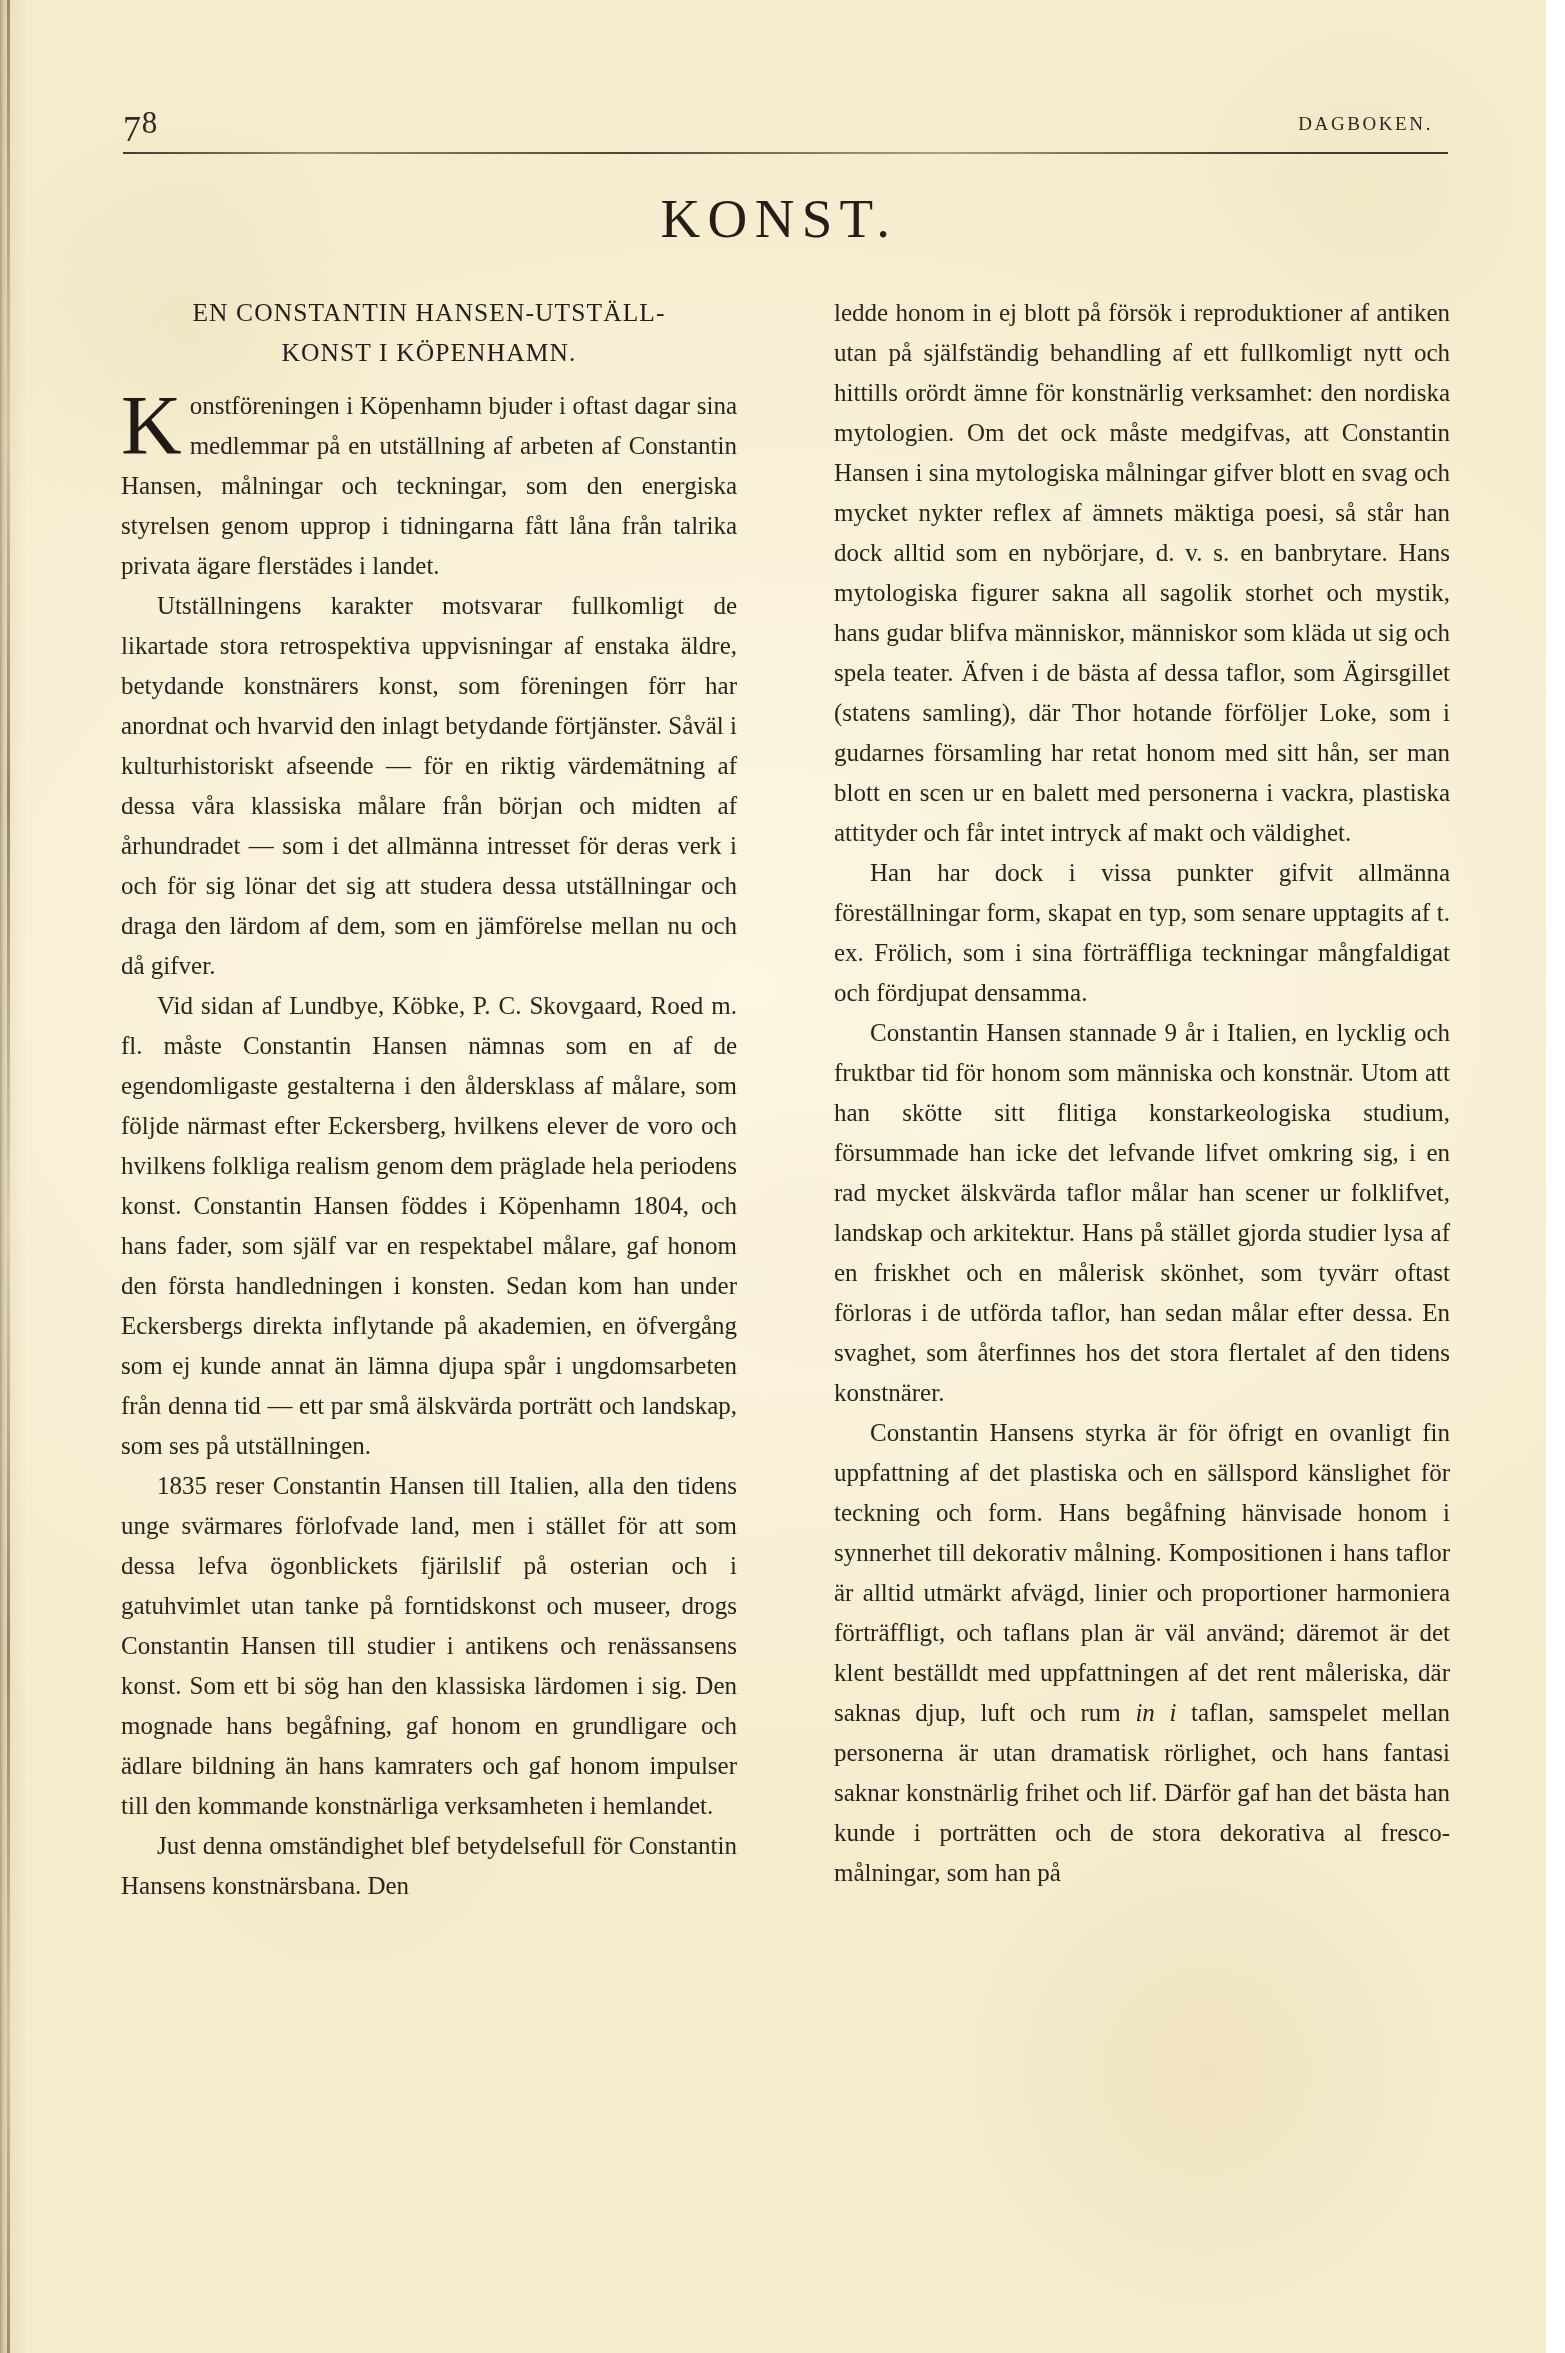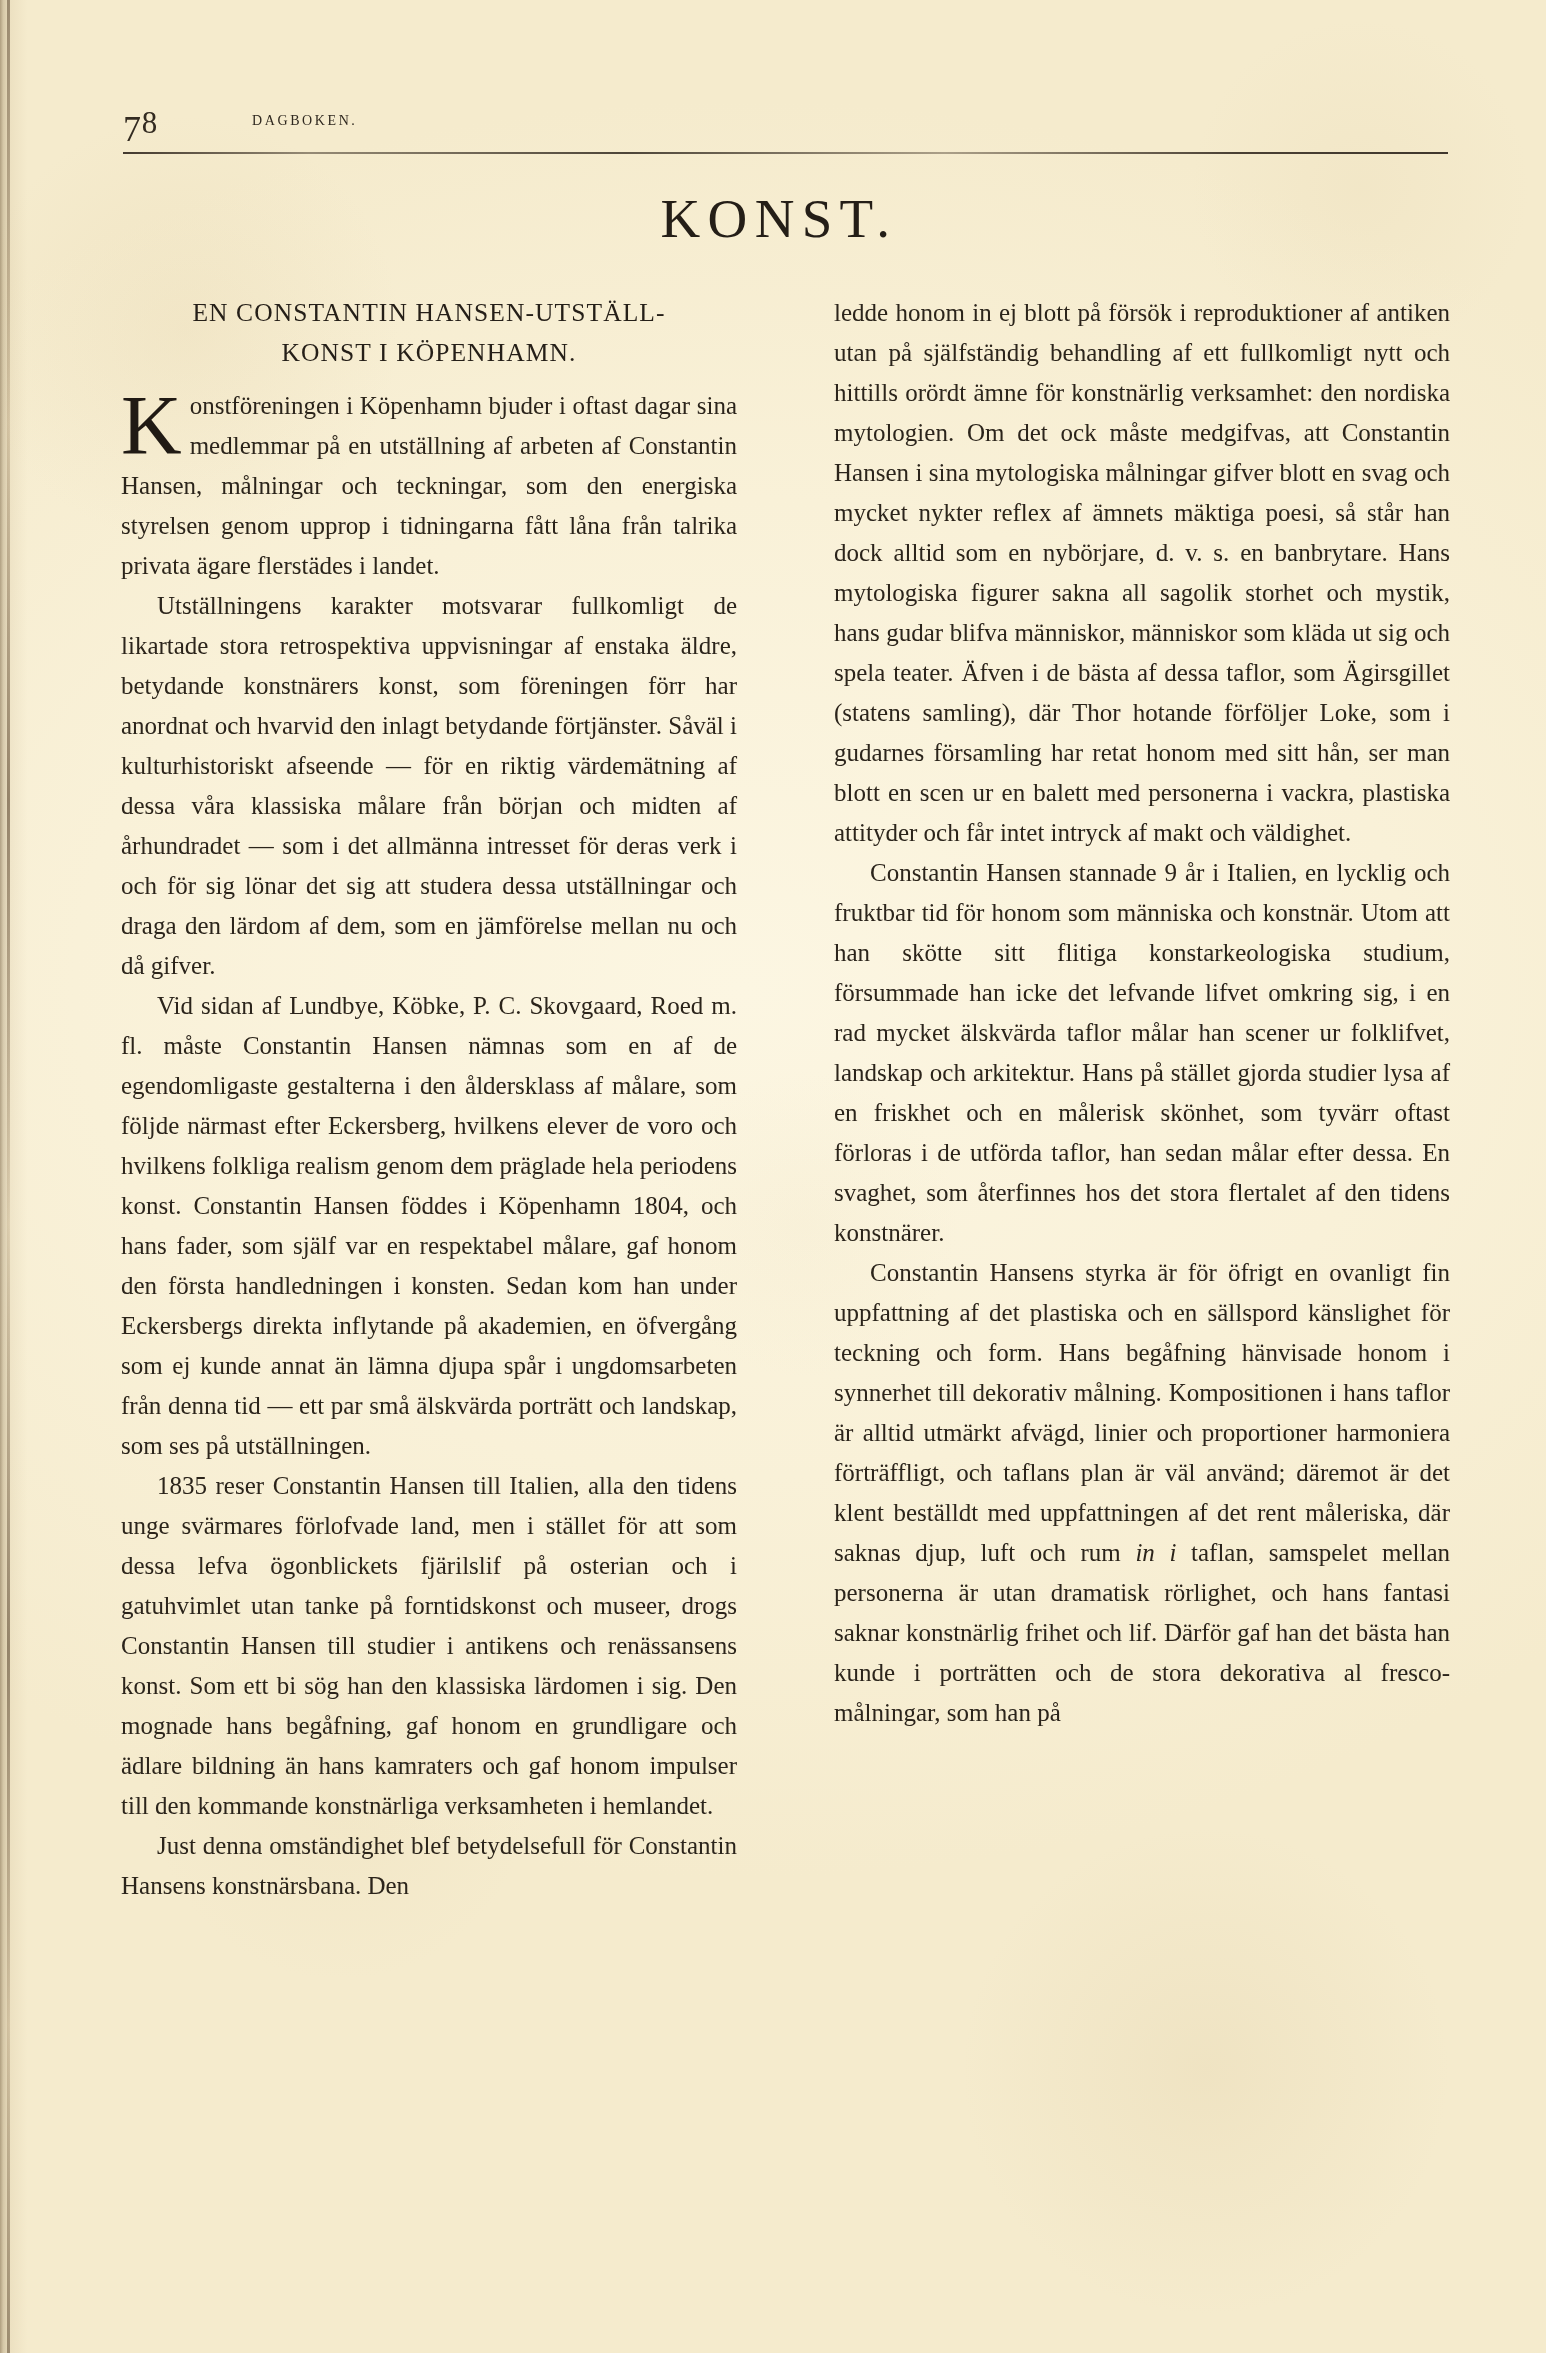--- a/index.html
+++ b/index.html
@@ -80,22 +80,22 @@
     font-size: 34px;
     letter-spacing: 0.8px;
     color: #332b21;
   }
   .folio .d1 { position: relative; top: 3.2px; font-size: 36px;}
   .folio .d2 { position: relative; top: -4.8px; font-size: 31px;}
   .running-head {
     position: absolute;
     left: 0; right: 0;
     top: 9.7px;
-    text-align: left;
-    font-size: 14px;
+    text-align: right;
+    font-size: 19px;
     letter-spacing: 2.6px;
     color: #2f281f;
     padding-left: 129px;
   }
   .rule {
     position: absolute;
     left: 123px;
     width: 1325px;
     top: 152px;
     height: 1.6px;
@@ -199,20 +199,21 @@
       <div class="clear"></div>
 
       <p class="body indent">Utställningens karakter motsvarar fullkomligt de likartade stora retrospektiva uppvisningar af enstaka äldre, betydande konstnärers konst, som föreningen förr har anordnat och hvarvid den inlagt betydande förtjänster. Såväl i kulturhistoriskt afseende — för en riktig värdemätning af dessa våra klassiska målare från början och midten af århundradet — som i det allmänna intresset för deras verk i och för sig lönar det sig att studera dessa utställningar och draga den lärdom af dem, som en jämförelse mellan nu och då gifver.</p>
       <p class="body indent">Vid sidan af Lundbye, Köbke, P. C. Skovgaard, Roed m. fl. måste Constantin Hansen nämnas som en af de egendomligaste gestalterna i den åldersklass af målare, som följde närmast efter Eckersberg, hvilkens elever de voro och hvilkens folkliga realism genom dem präglade hela periodens konst. Constantin Hansen föddes i Köpenhamn 1804, och hans fader, som själf var en respektabel målare, gaf honom den första handledningen i konsten. Sedan kom han under Eckersbergs direkta inflytande på akademien, en öfvergång som ej kunde annat än lämna djupa spår i ungdomsarbeten från denna tid — ett par små älskvärda porträtt och landskap, som ses på utställningen.</p>
       <p class="body indent">1835 reser Constantin Hansen till Italien, alla den tidens unge svärmares förlofvade land, men i stället för att som dessa lefva ögonblickets fjärilslif på osterian och i gatuhvimlet utan tanke på forntidskonst och museer, drogs Constantin Hansen till studier i antikens och renässansens konst. Som ett bi sög han den klassiska lärdomen i sig. Den mognade hans begåfning, gaf honom en grundligare och ädlare bildning än hans kamraters och gaf honom impulser till den kommande konstnärliga verksamheten i hemlandet.</p>
       <p class="body indent">Just denna omständighet blef betydelsefull för Constantin Hansens konstnärsbana. Den</p>
     </div>
 
     <div class="col right">
       <p class="body noindent">ledde honom in ej blott på försök i reproduktioner af antiken utan på själfständig behandling af ett fullkomligt nytt och hittills orördt ämne för konstnärlig verksamhet: den nordiska mytologien. Om det ock måste medgifvas, att Constantin Hansen i sina mytologiska målningar gifver blott en svag och mycket nykter reflex af ämnets mäktiga poesi, så står han dock alltid som en nybörjare, d. v. s. en banbrytare. Hans mytologiska figurer sakna all sagolik storhet och mystik, hans gudar blifva människor, människor som kläda ut sig och spela teater. Äfven i de bästa af dessa taflor, som Ägirsgillet (statens samling), där Thor hotande förföljer Loke, som i gudarnes församling har retat honom med sitt hån, ser man blott en scen ur en balett med personerna i vackra, plastiska attityder och får intet intryck af makt och väldighet.</p>
+      <p class="body indent">Han har dock i vissa punkter gifvit allmänna föreställningar form, skapat en typ, som senare upptagits af t. ex. Frölich, som i sina förträffliga teckningar mångfaldigat och fördjupat densamma.</p>
       <p class="body indent">Constantin Hansen stannade 9 år i Italien, en lycklig och fruktbar tid för honom som människa och konstnär. Utom att han skötte sitt flitiga konstarkeologiska studium, försummade han icke det lefvande lifvet omkring sig, i en rad mycket älskvärda taflor målar han scener ur folklifvet, landskap och arkitektur. Hans på stället gjorda studier lysa af en friskhet och en målerisk skönhet, som tyvärr oftast förloras i de utförda taflor, han sedan målar efter dessa. En svaghet, som återfinnes hos det stora flertalet af den tidens konstnärer.</p>
       <p class="body indent">Constantin Hansens styrka är för öfrigt en ovanligt fin uppfattning af det plastiska och en sällspord känslighet för teckning och form. Hans begåfning hänvisade honom i synnerhet till dekorativ målning. Kompositionen i hans taflor är alltid utmärkt afvägd, linier och proportioner harmoniera förträffligt, och taflans plan är väl använd; däremot är det klent beställdt med uppfattningen af det rent måleriska, där saknas djup, luft och rum <span class="ital">in i</span> taflan, samspelet mellan personerna är utan dramatisk rörlighet, och hans fantasi saknar konstnärlig frihet och lif. Därför gaf han det bästa han kunde i porträtten och de stora dekorativa al fresco-målningar, som han på</p>
     </div>
 
     <div class="clear"></div>
   </div>
 </div>
 
 
 </body></html>

